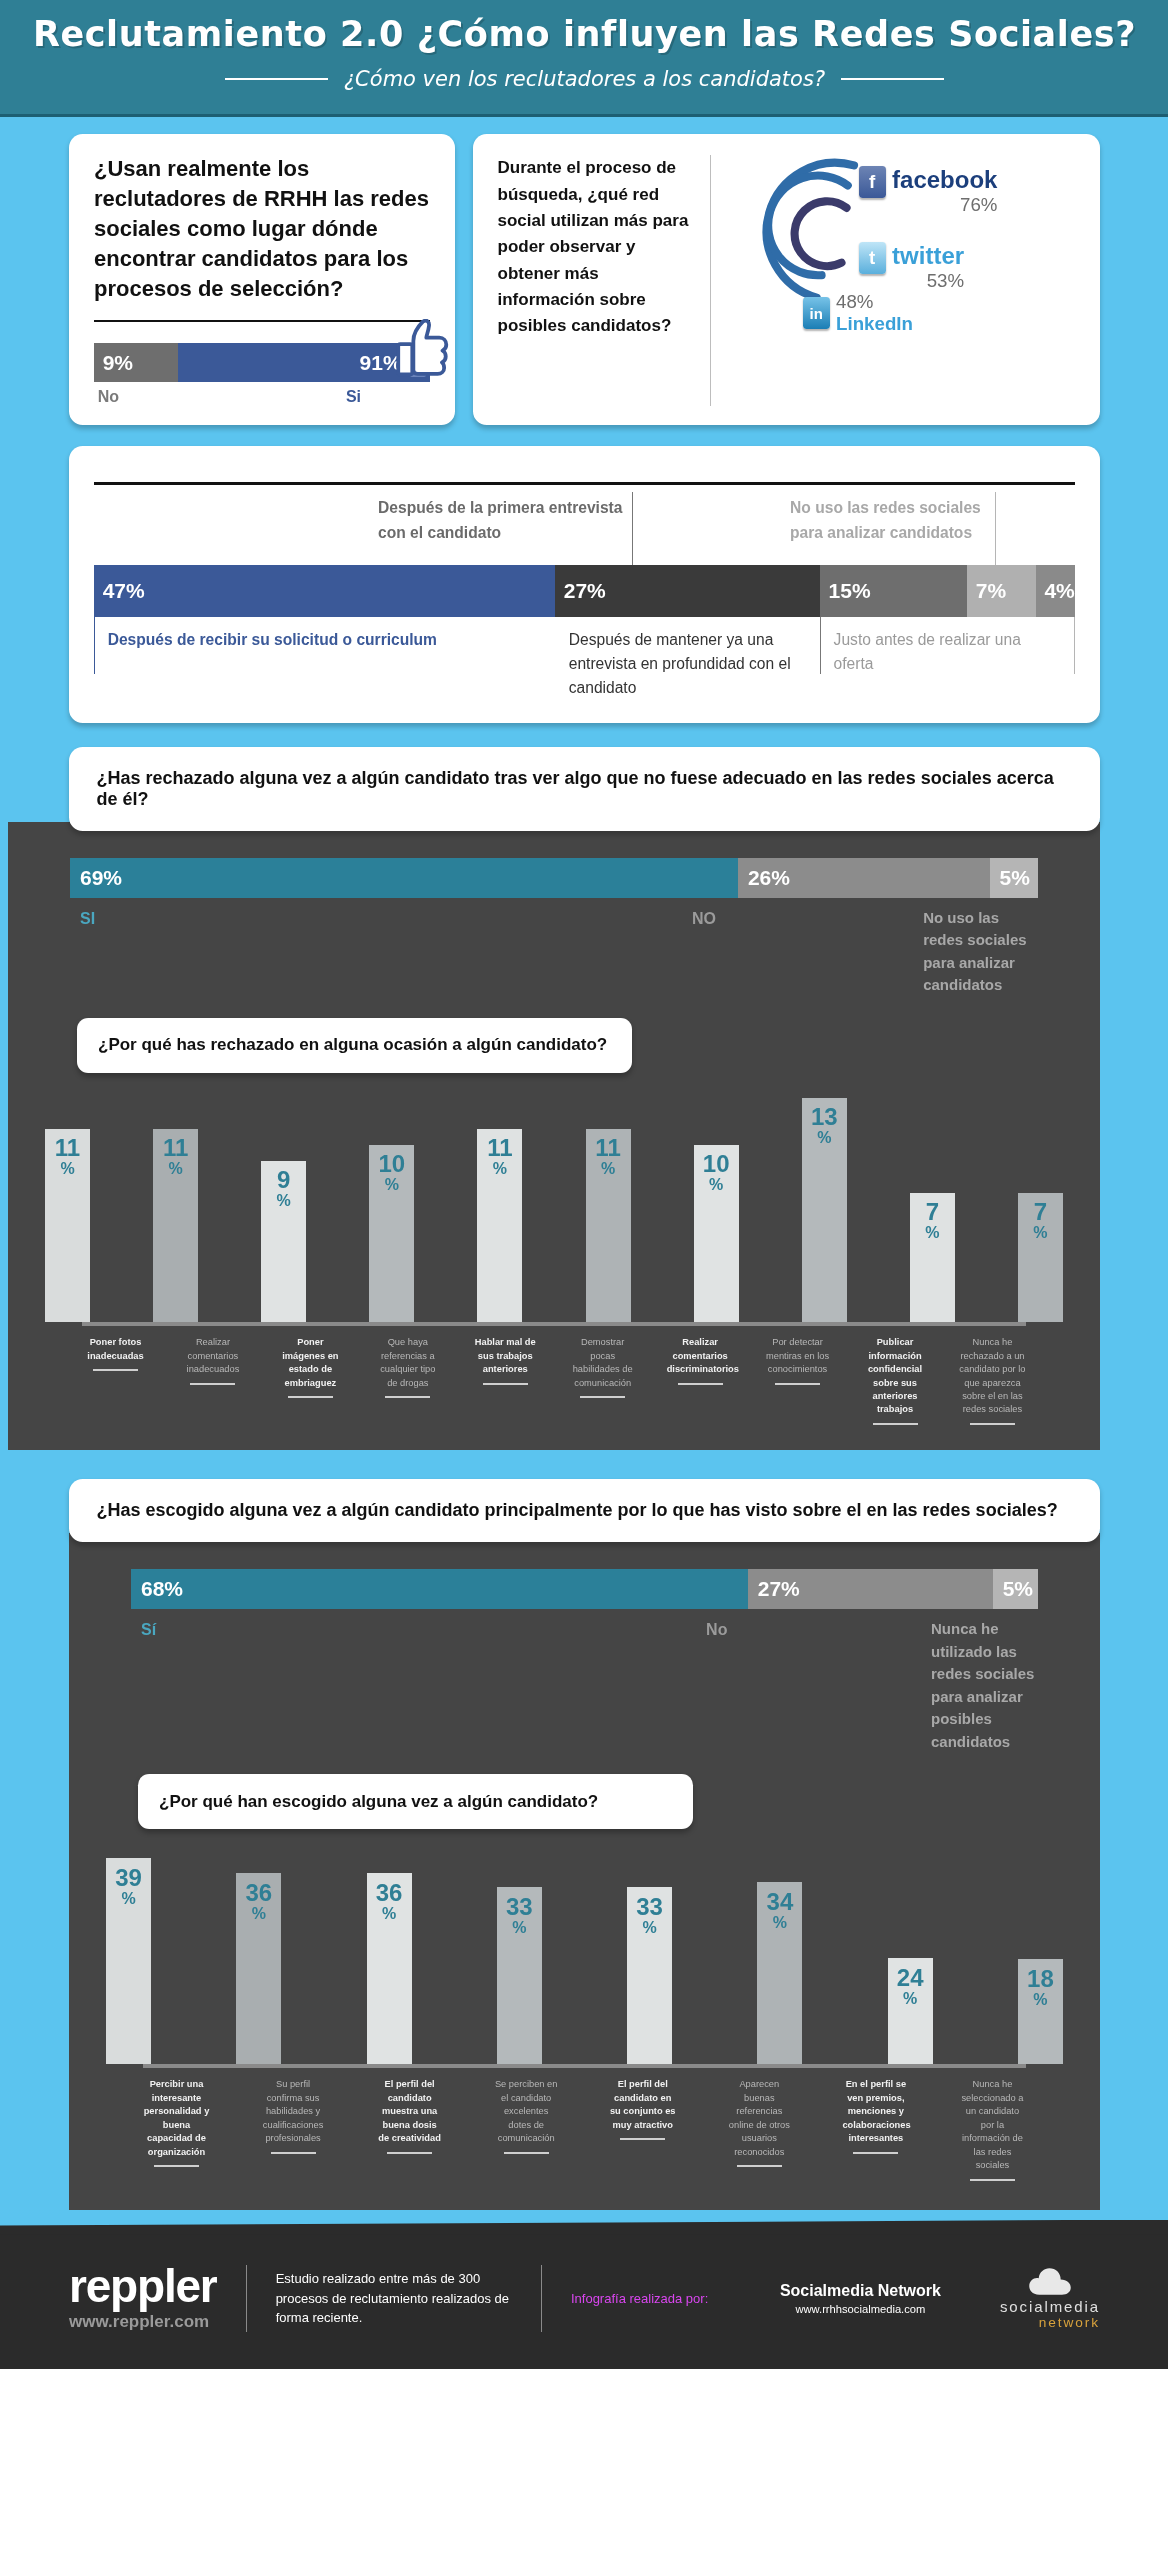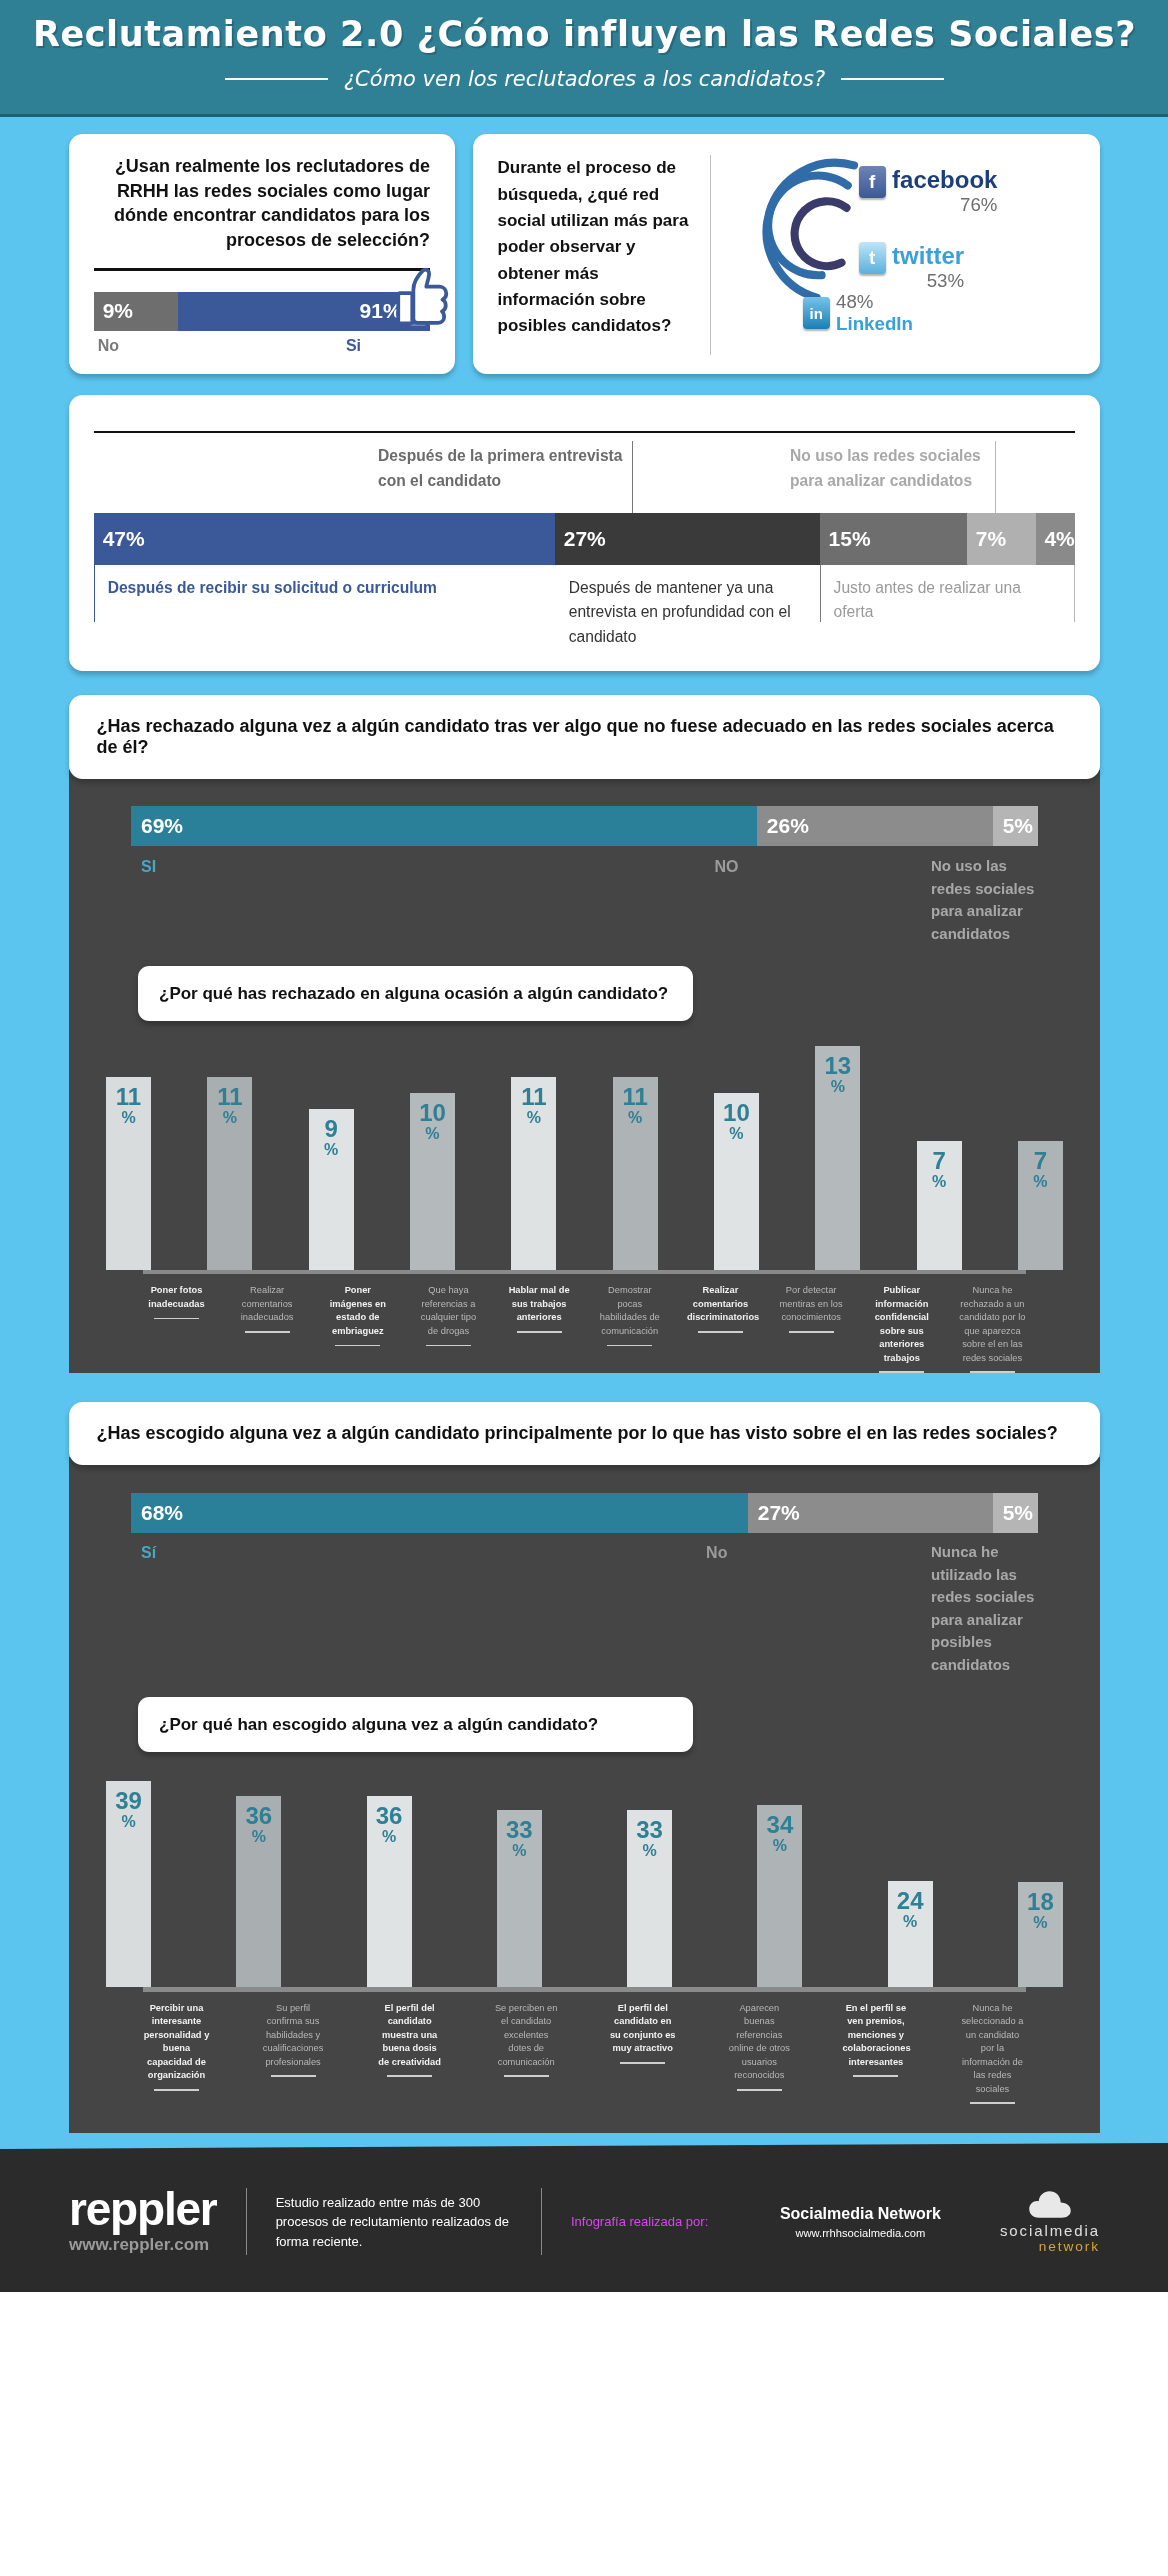--- a/index.html
+++ b/index.html
@@ -49,22 +49,22 @@
   }
   .row-top {
     display: flex;
     gap: 17.5px;
     padding: 0 69px;
   }
   .card-q1 { width: 386px; padding: 20px 25px 18.7px 25px; position: relative; }
   .card-q2 { flex: 1; padding: 21px 25px 18.7px 25px; display: flex; gap: 0; }
 
   .q-text {
-    font-size: 18px; font-weight: bold; color: #111;
-    line-height: 1.36; text-align: right;
+    font-size: 22px; font-weight: bold; color: #111;
+    line-height: 1.36; text-align: left;
     font-family: "Liberation Sans", sans-serif;
   }
   .divider-black { height: 2.5px; background: #111; margin: 16px 0 21px 0; }
 
   
   .q1-bar { display: flex; height: 39px; position: relative; width: 100%; }
   .seg { display: flex; align-items: center; }
   .seg span { color:#fff; font-size: 21px; font-weight: bold; padding: 0 8.7px; }
   .seg.no { background: #6e6e6e; width: 25%; }
   .seg.si { background: #3b5998; width: 75%; justify-content: flex-end; }
@@ -306,21 +306,21 @@
           <div class="txt">Justo antes de realizar una oferta</div>
           <div class="tickb light" style="left:auto;right:0;"></div>
         </div>
       </div>
     </div>
 
     <div class="white-bar">
       <span>¿Has rechazado alguna vez a algún candidato tras ver algo que no fuese adecuado en las redes sociales acerca de él?</span>
     </div>
 
-    <div class="sec-dark" style="margin-top:-8.7px;">
+    <div class="sec-dark" style="padding-bottom:25px; margin-top:-8.7px;margin-left:8px;">
       <div class="dark-bar-wrap">
         <div class="dark-bar">
           <div class="dark-seg" style="width:69%; background:#2b8099;">
             <span>69%</span>
           </div>
           <div class="dark-seg" style="width:26%; background:#8c8c8c;">
             <span>26%</span>
           </div>
           <div class="dark-seg" style="width:5%; background:#b5b5b5;">
             <span>5%</span>

